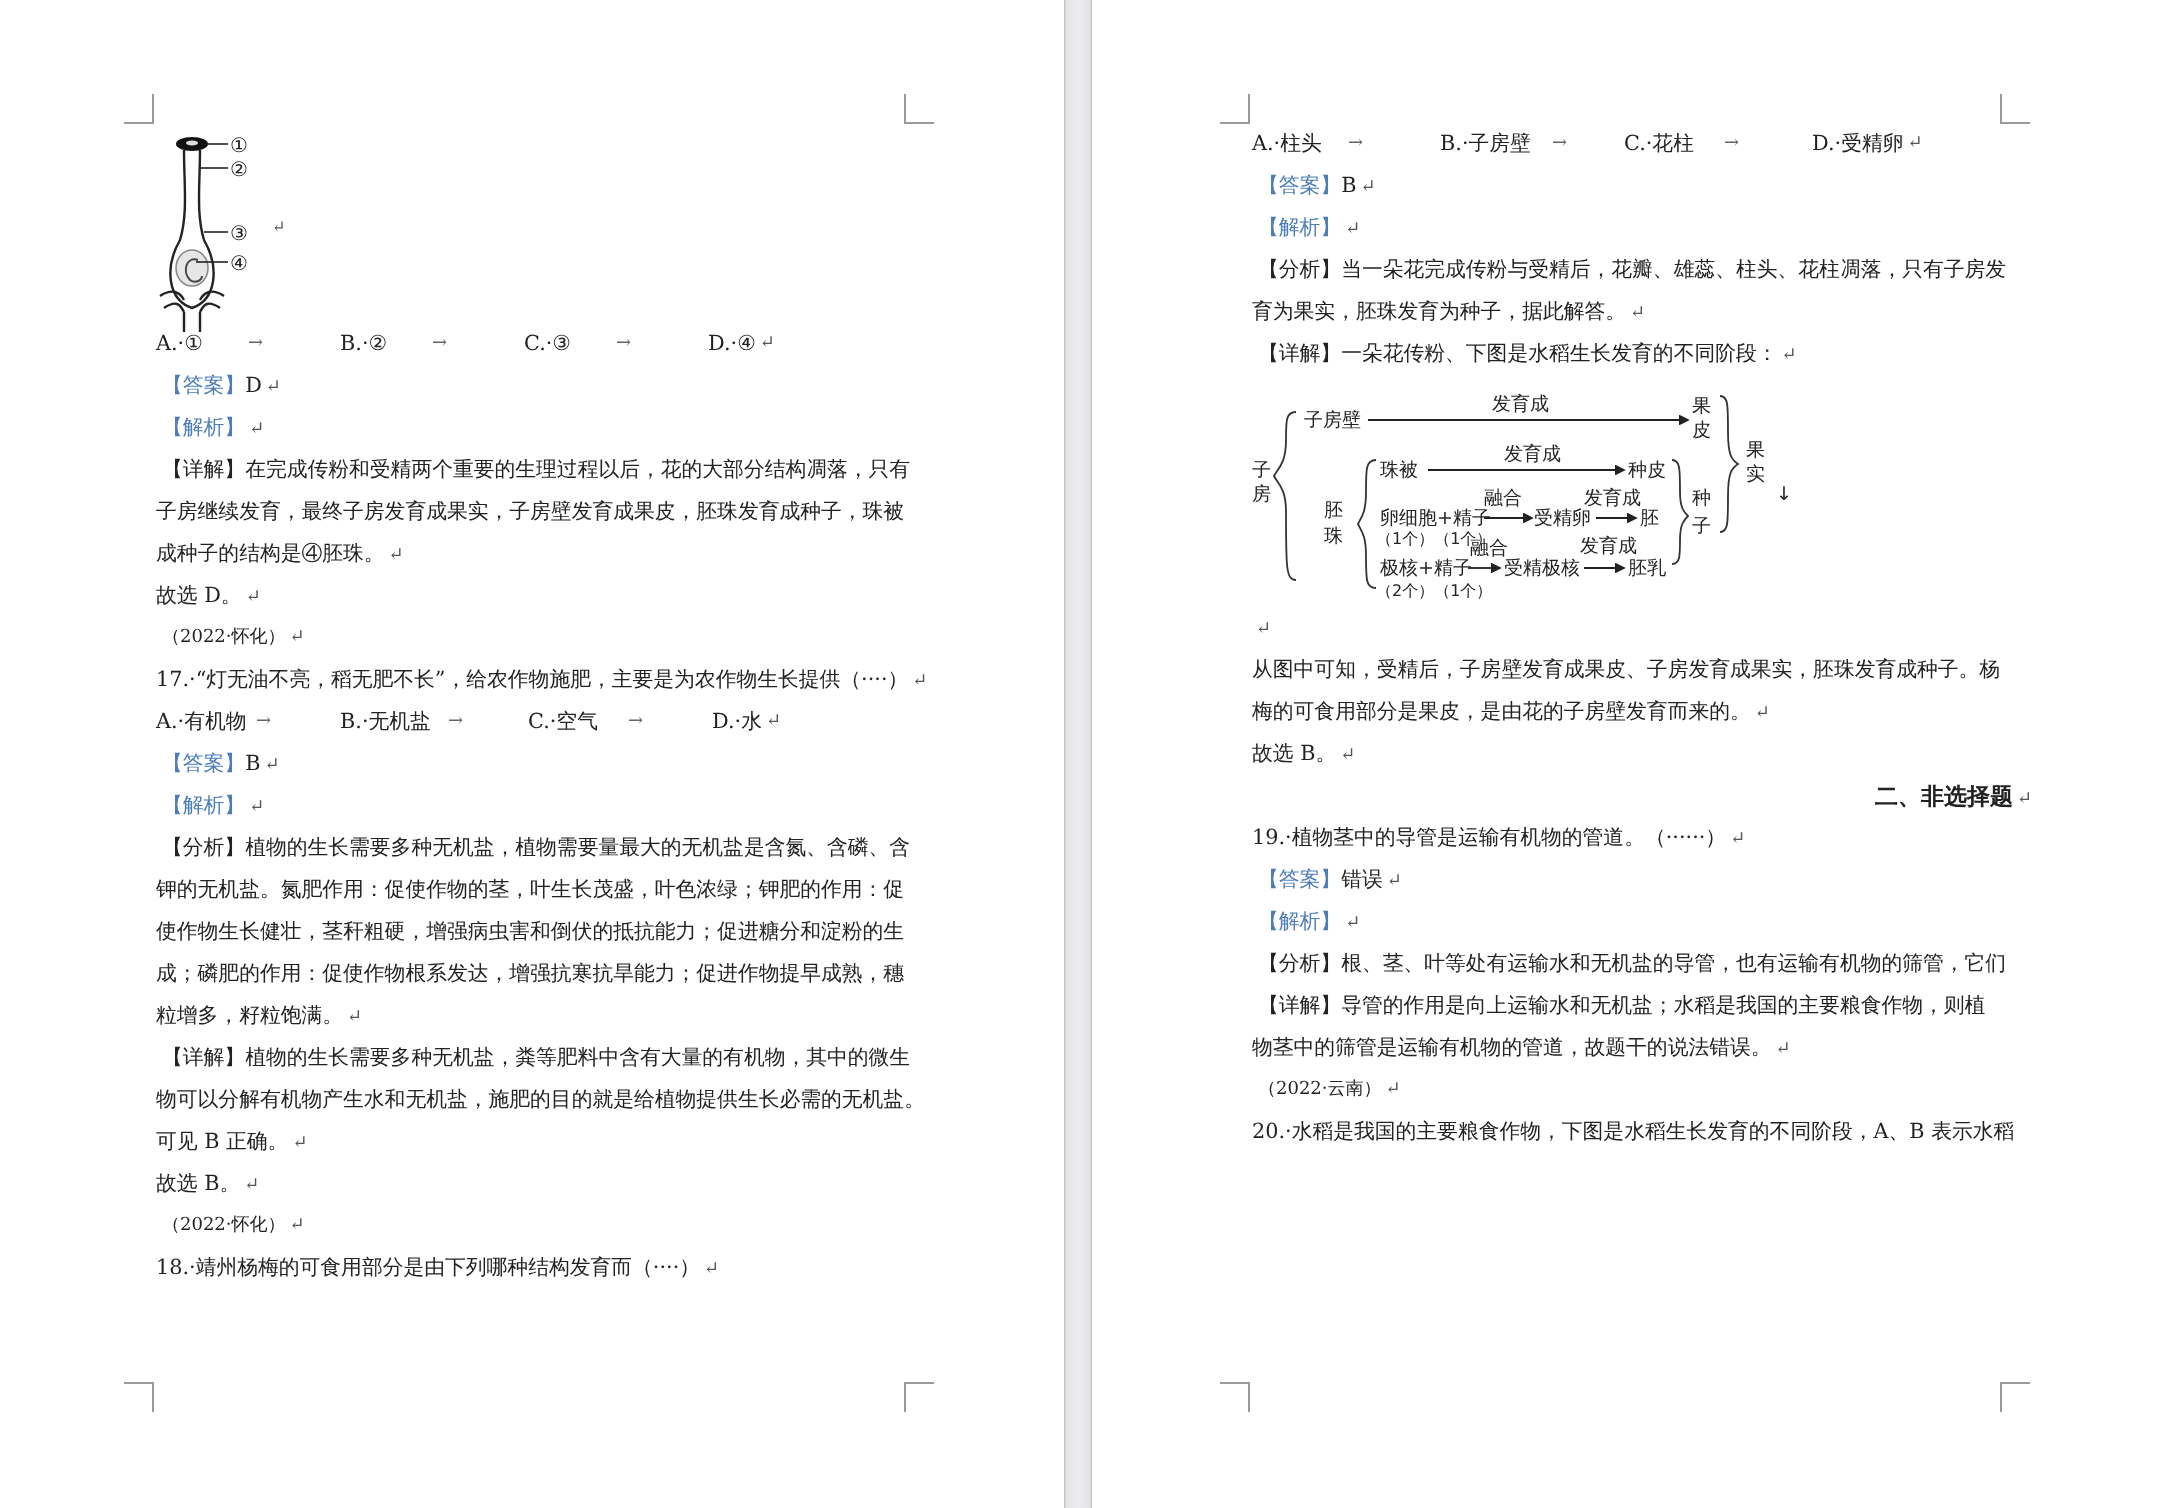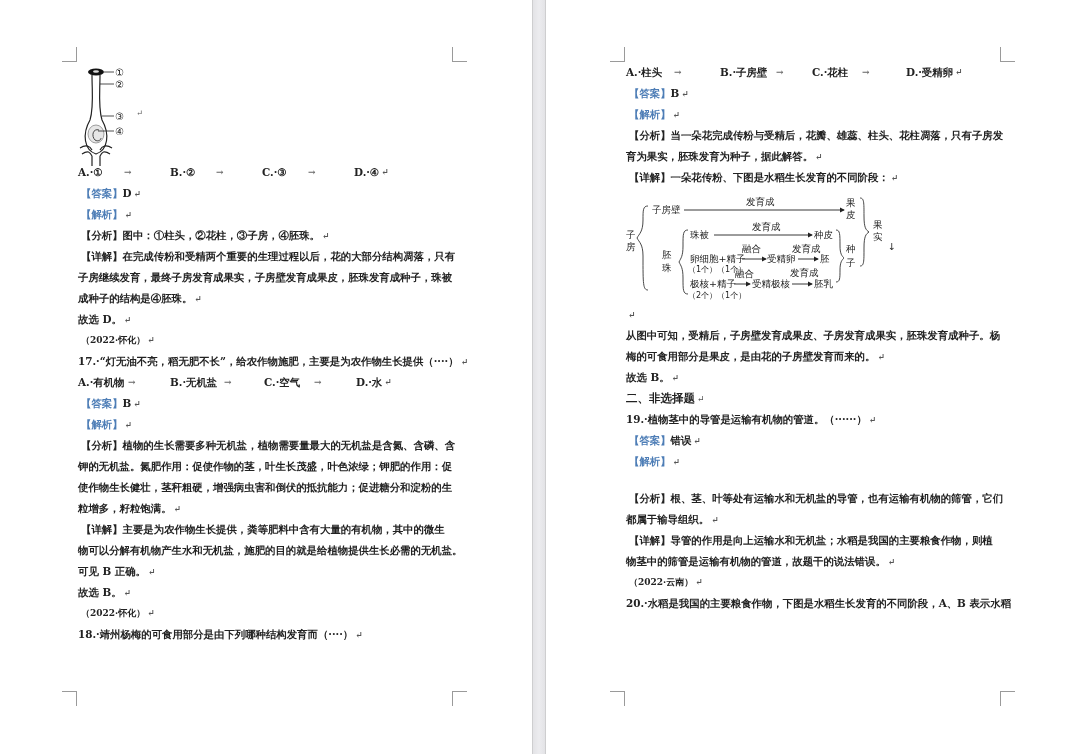--- a/index.html
+++ b/index.html
@@ -13,28 +13,28 @@
   .gutter { position: absolute; left: 532px; top: 0; width: 14px; height: 754px;
             background: linear-gradient(to right, #b9b9b9 0, #e3e3e6 1px, #ececef 50%, #e3e3e6 13px, #b9b9b9 14px); }
 
   .corner { position: absolute; width: 15px; height: 15px; border-color: #9a9a9a; border-style: solid; border-width: 0; }
   .c-tl { border-right-width: 1px; border-bottom-width: 1px; }
   .c-tr { border-left-width: 1px; border-bottom-width: 1px; }
   .c-bl { border-right-width: 1px; border-top-width: 1px; }
   .c-br { border-left-width: 1px; border-top-width: 1px; }
 
   .content { position: absolute; font-size: 10.4px; line-height: 21px; }
-  .line { white-space: nowrap; height: 21px; position: relative; font-weight: bold; }
+  .line { white-space: nowrap; height: 21px; position: relative; }
   .small { font-size: 9px; }
   .para-mark { color: #555; font-size: 9px; margin-left: 2px; }
   .tag-blue { color: #4d7db6; }
   .opts { display: flex; }
   .opt { display: inline-block; }
   .tab-arrow { color: #666; font-size: 9px; display: inline-block; }
-  .heading { font-weight: bold; font-size: 11.5px; }
+  .heading { font-weight: bold; font-size: 11.5px; text-align: right; }
 
   
   .flower { position: absolute; left: 78px; top: 62px; width: 80px; height: 104px; }
 
   
   .flow { position: absolute; left: 622px; top: 192px; width: 280px; height: 112px; font-family: "DejaVu Sans", "Liberation Sans", sans-serif; }
   .flow text { font-size: 9.5px; fill: #222; }
   .flow .tiny { font-size: 8px; }
 </style>
 </head>
@@ -75,23 +75,20 @@
       <span class="tab-arrow" style="width:46px">→</span>
       <span class="opt">D.·④</span>
       <span class="para-mark">↵</span>
     </div>
     <div class="line" style="padding-left:3px;">
       <span class="tag-blue">【答案】</span><span>D</span><span class="para-mark">↵</span>
     </div>
     <div class="line" style="padding-left:3px;">
       <span class="tag-blue">【解析】</span><span class="para-mark">↵</span>
     </div>
-    <div class="line" style="padding-left:3px;">
-      <span>【分析】图中：①柱头，②花柱，③子房，④胚珠。</span><span class="para-mark">↵</span>
-    </div>
     <div class="line" style="padding-left:3px;"><span>【详解】在完成传粉和受精两个重要的生理过程以后，花的大部分结构凋落，只有</span></div>
     <div class="line"><span>子房继续发育，最终子房发育成果实，子房壁发育成果皮，胚珠发育成种子，珠被</span></div>
     <div class="line"><span>成种子的结构是④胚珠。</span><span class="para-mark">↵</span></div>
     <div class="line"><span>故选 D。</span><span class="para-mark">↵</span></div>
 
     <div class="line small" style="padding-left:3px;"><span>（2022·怀化）</span><span class="para-mark">↵</span></div>
     <div class="line"><span>17.·“灯无油不亮，稻无肥不长”，给农作物施肥，主要是为农作物生长提供（····）</span><span class="para-mark">↵</span></div>
     <div class="line opts">
       <span class="opt" style="width:50px">A.·有机物</span>
       <span class="tab-arrow" style="width:42px">→</span>
@@ -104,22 +101,23 @@
     </div>
     <div class="line" style="padding-left:3px;">
       <span class="tag-blue">【答案】</span><span>B</span><span class="para-mark">↵</span>
     </div>
     <div class="line" style="padding-left:3px;">
       <span class="tag-blue">【解析】</span><span class="para-mark">↵</span>
     </div>
     <div class="line" style="padding-left:3px;"><span>【分析】植物的生长需要多种无机盐，植物需要量最大的无机盐是含氮、含磷、含</span></div>
     <div class="line"><span>钾的无机盐。氮肥作用：促使作物的茎，叶生长茂盛，叶色浓绿；钾肥的作用：促</span></div>
     <div class="line"><span>使作物生长健壮，茎秆粗硬，增强病虫害和倒伏的抵抗能力；促进糖分和淀粉的生</span></div>
+    <div class="line"><span>成；磷肥的作用：促使作物根系发达，增强抗寒抗旱能力；促进作物提早成熟，穗</span></div>
     <div class="line"><span>粒增多，籽粒饱满。</span><span class="para-mark">↵</span></div>
-    <div class="line" style="padding-left:3px;"><span>【详解】主要是为农作物生长提供，粪等肥料中含有大量的有机物，其中的微生</span></div>
+    <div class="line" style="padding-left:3px;"><span>【详解】植物的生长需要多种无机盐，粪等肥料中含有大量的有机物，其中的微生</span></div>
     <div class="line"><span>物可以分解有机物产生水和无机盐，施肥的目的就是给植物提供生长必需的无机盐。</span></div>
     <div class="line"><span>可见 B 正确。</span><span class="para-mark">↵</span></div>
     <div class="line"><span>故选 B。</span><span class="para-mark">↵</span></div>
 
     <div class="line small" style="padding-left:3px;"><span>（2022·怀化）</span><span class="para-mark">↵</span></div>
     <div class="line"><span>18.·靖州杨梅的可食用部分是由下列哪种结构发育而（····）</span><span class="para-mark">↵</span></div>
   </div>
 </div>
 
 <div class="gutter"></div>
@@ -161,22 +159,21 @@
 
   <div class="line heading"><span>二、非选择题</span><span class="para-mark" style="font-weight:normal">↵</span></div>
 
   <div class="line"><span>19.·植物茎中的导管是运输有机物的管道。（······）</span><span class="para-mark">↵</span></div>
   <div class="line" style="padding-left:3px;">
     <span class="tag-blue">【答案】</span><span>错误</span><span class="para-mark">↵</span>
   </div>
   <div class="line" style="padding-left:3px;">
     <span class="tag-blue">【解析】</span><span class="para-mark">↵</span>
   </div>
-  <div class="line" style="padding-left:3px;margin-top:16px;"><span>【分析】根、茎、叶等处有运输水和无机盐的导管，也有运输有机物的筛管，它们</span></div>
-  <div class="line"><span>都属于输导组织。</span><span class="para-mark">↵</span></div>
+  <div class="line" style="padding-left:3px;"><span>【分析】根、茎、叶等处有运输水和无机盐的导管，也有运输有机物的筛管，它们</span></div>
   <div class="line" style="padding-left:3px;"><span>【详解】导管的作用是向上运输水和无机盐；水稻是我国的主要粮食作物，则植</span></div>
   <div class="line"><span>物茎中的筛管是运输有机物的管道，故题干的说法错误。</span><span class="para-mark">↵</span></div>
 
   <div class="line small" style="padding-left:3px;"><span>（2022·云南）</span><span class="para-mark">↵</span></div>
   <div class="line"><span>20.·水稻是我国的主要粮食作物，下图是水稻生长发育的不同阶段，A、B 表示水稻</span></div>
 </div>
 
 <svg class="flow" viewBox="0 0 280 112">
   <defs>
     <marker id="arr" markerWidth="6" markerHeight="6" refX="5" refY="3" orient="auto">

